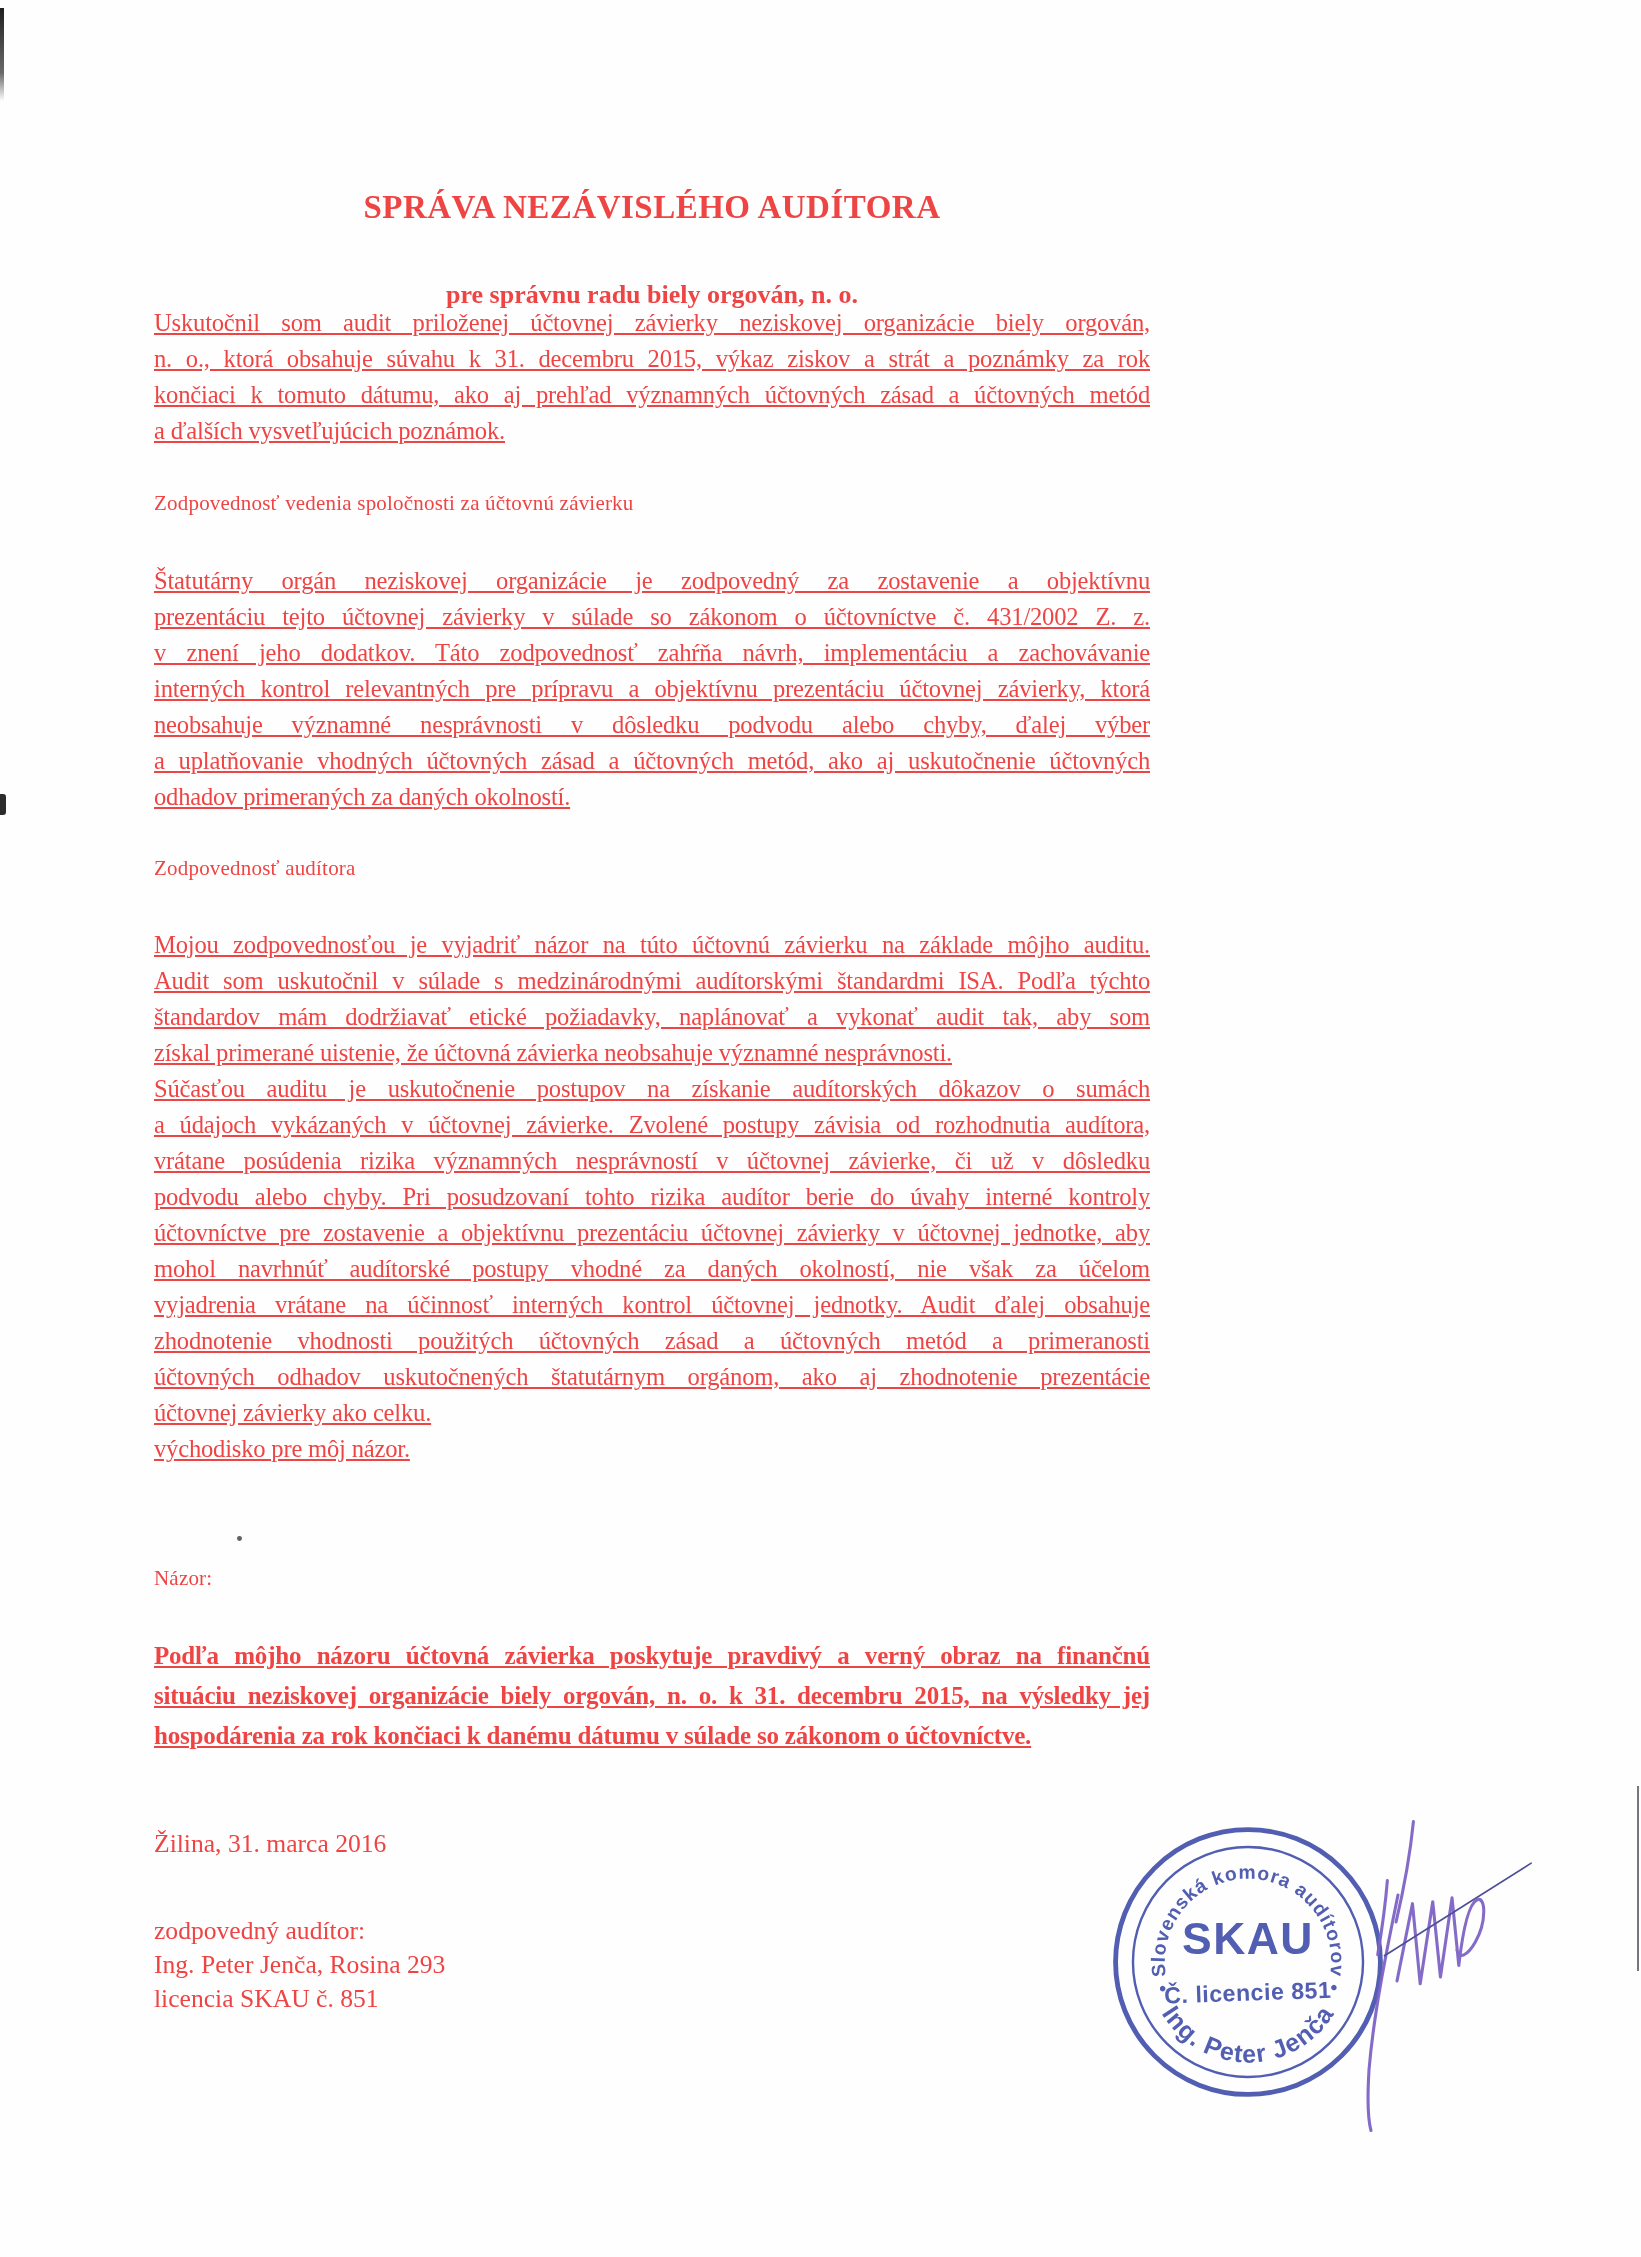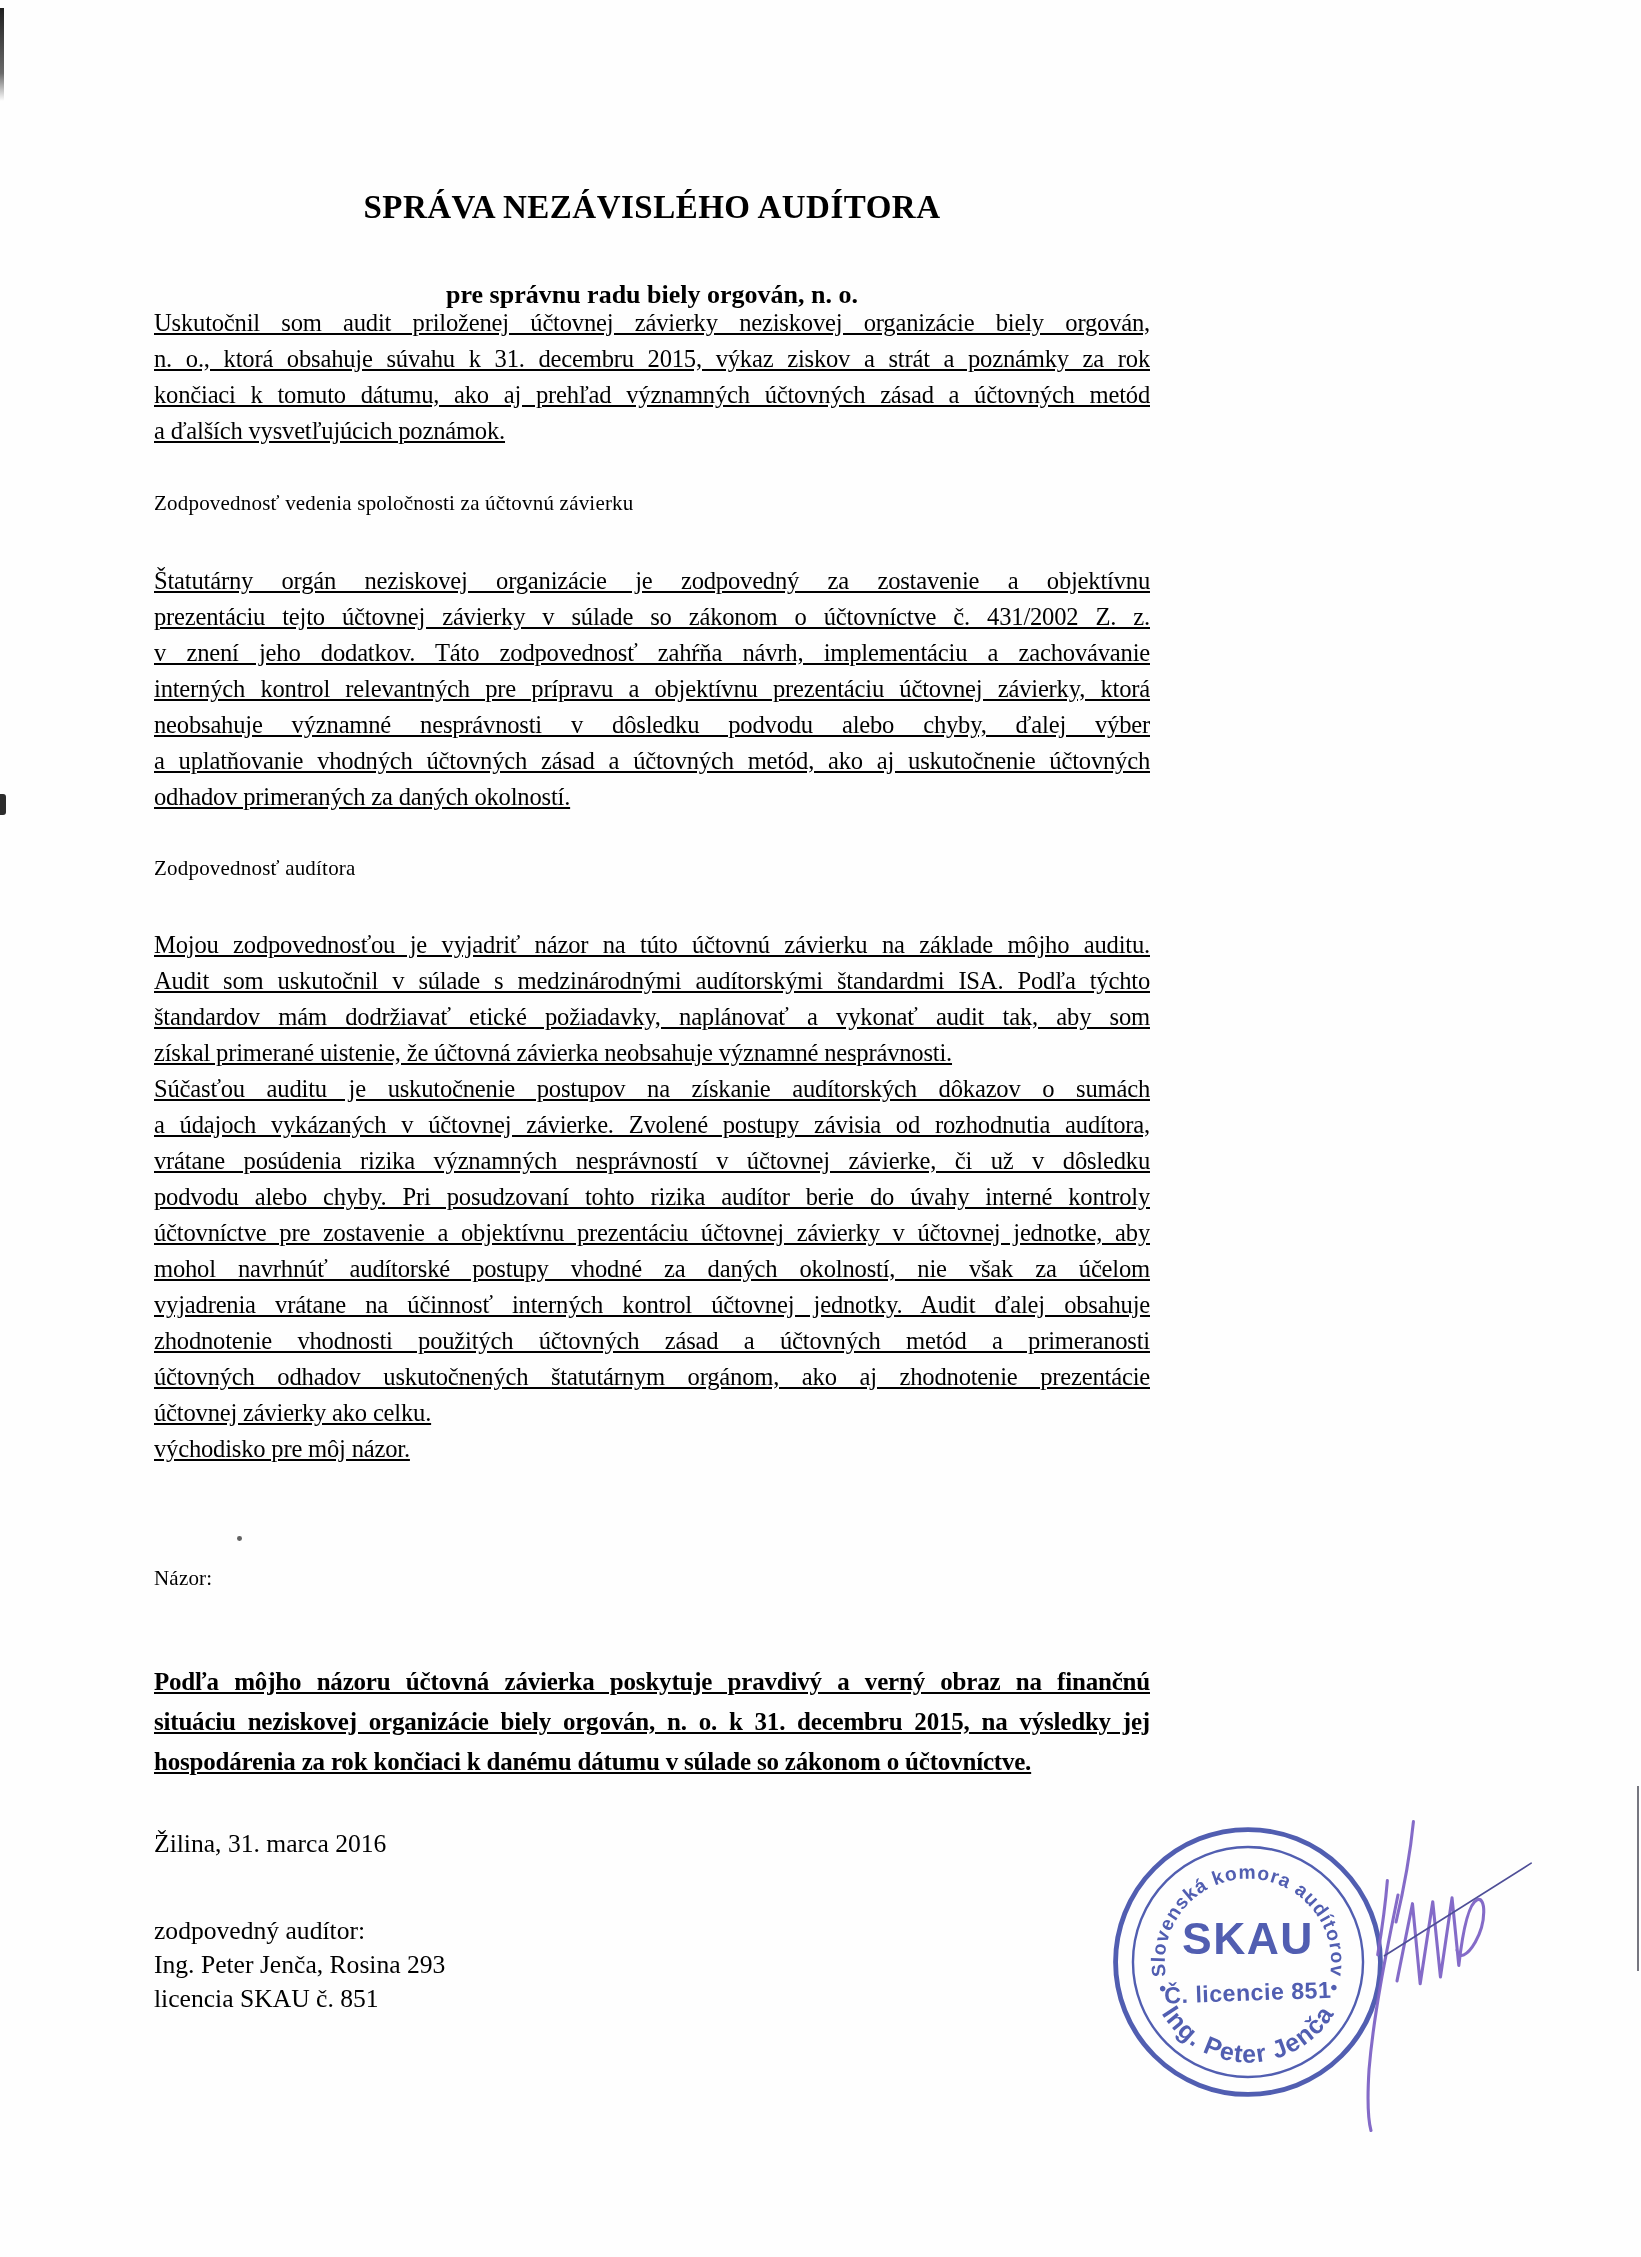--- a/index.html
+++ b/index.html
@@ -2,21 +2,21 @@
 <html lang="sk"><head>
 <meta charset="utf-8">
 <style>
   html, body { margin: 0; padding: 0; background: #ffffff; }
   .page {
     position: relative;
     width: 1641px;
     height: 2257px;
     background: #fefefe;
     font-family: "Liberation Serif", serif;
-    color: #000000;
+    color: #ef4444;
     overflow: hidden;
   }
   .block { position: absolute; left: 154px; width: 996px; }
 
   .title {
     text-align: center;
     font-weight: bold;
     font-size: 33px;
     letter-spacing: 0.5px;
   }
@@ -35,21 +35,21 @@
     text-decoration: underline;
   }
   .line { text-align: justify; text-align-last: justify; }
   .line.last { text-align-last: auto; }
 
   .heading {
     font-size: 21px;
     letter-spacing: 0.2px;
   }
 
-  .opinion { font-weight: bold; font-size: 25px; line-height: 40px; letter-spacing: -0.2px; margin-top: 26px; }
+  .opinion { font-weight: bold; font-size: 25px; line-height: 40px; letter-spacing: -0.2px; }
 
   .footer-line { font-size: 25.6px; }
   .auditor-block { font-size: 25.6px; line-height: 34px; }
 
   
   .artifact { position: absolute; }
   .edge-top-left {
     left: 0; top: 7.7px; width: 3.9px; height: 93px;
     background: linear-gradient(#1f1f1f, #6a6a6a 70%, rgba(120,120,120,0));
   }

